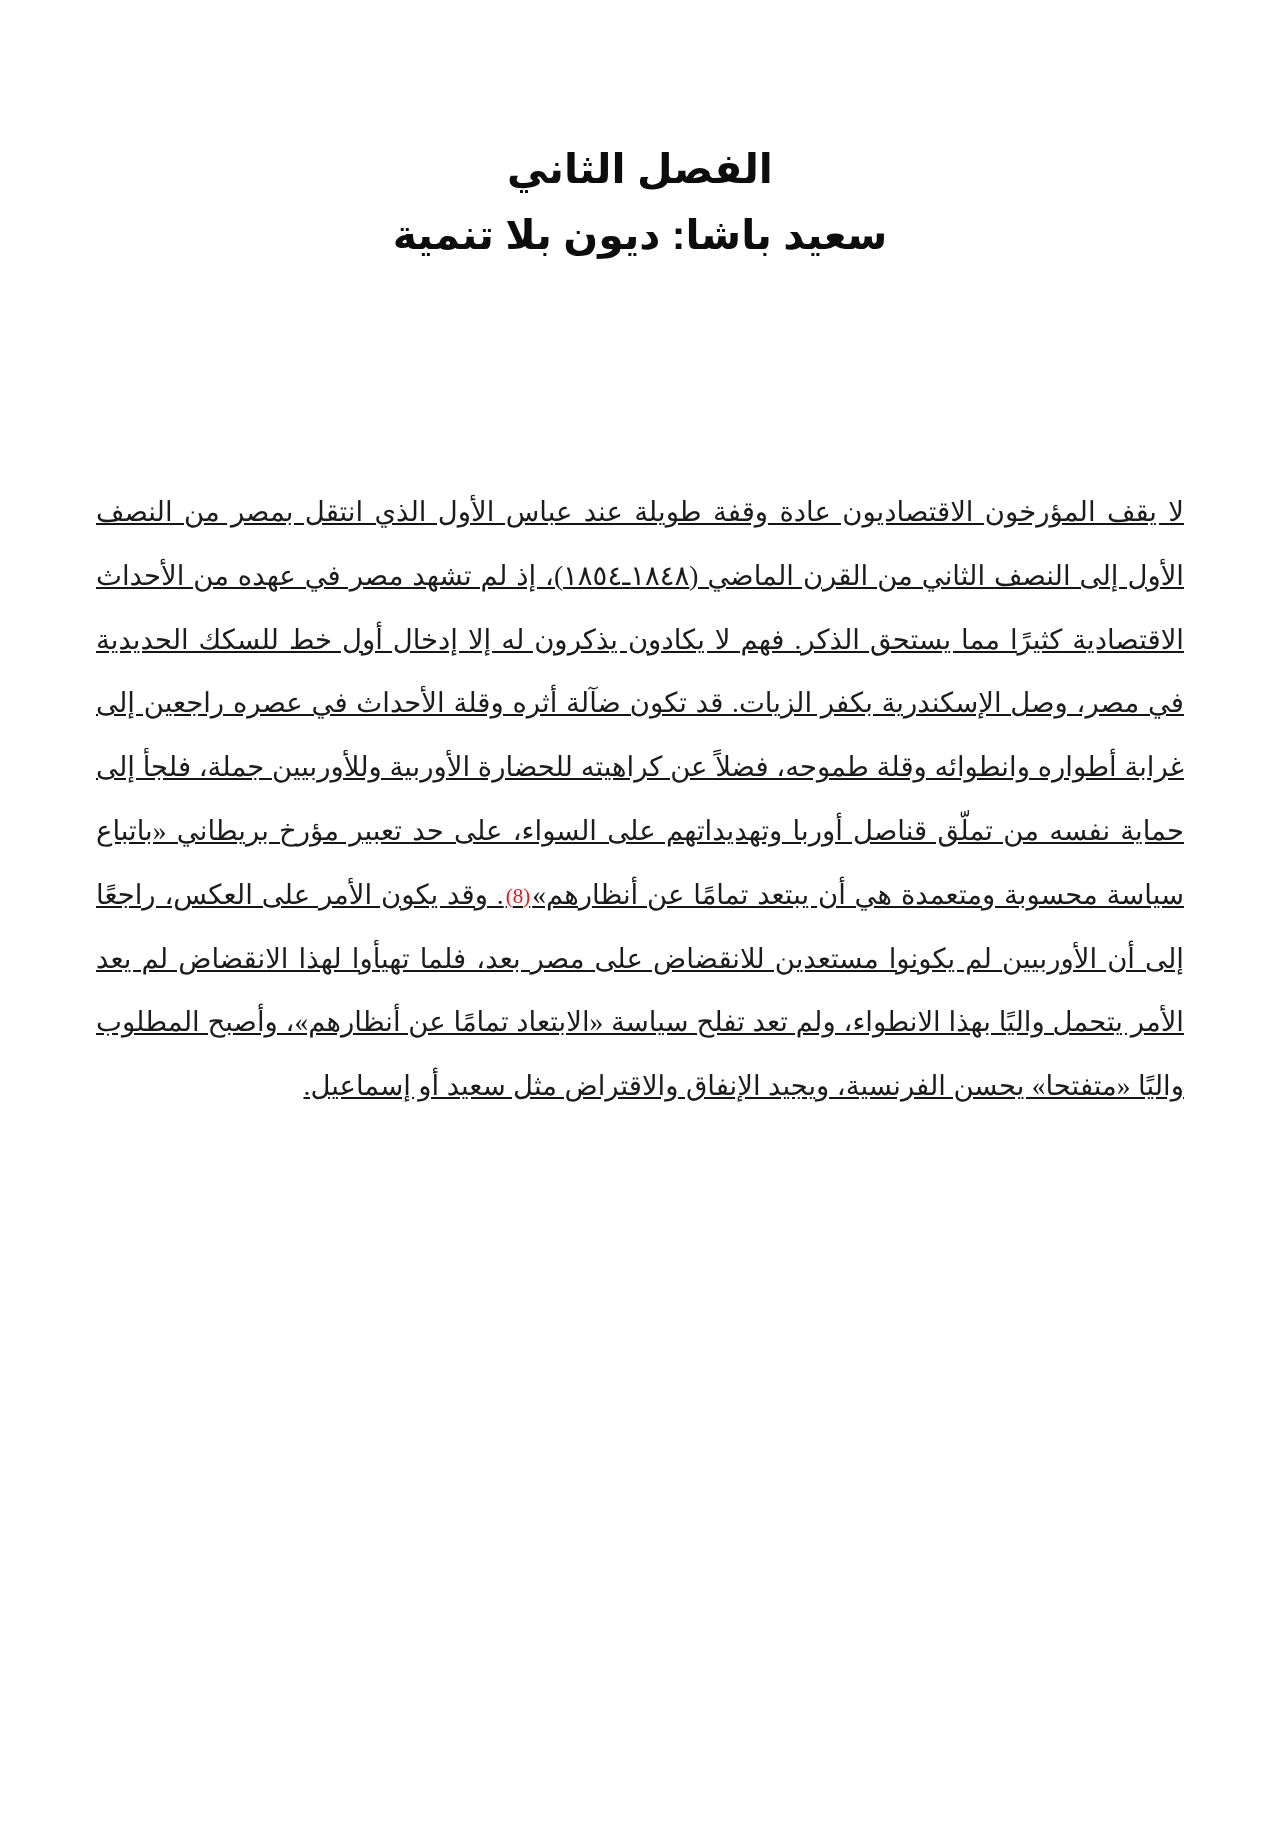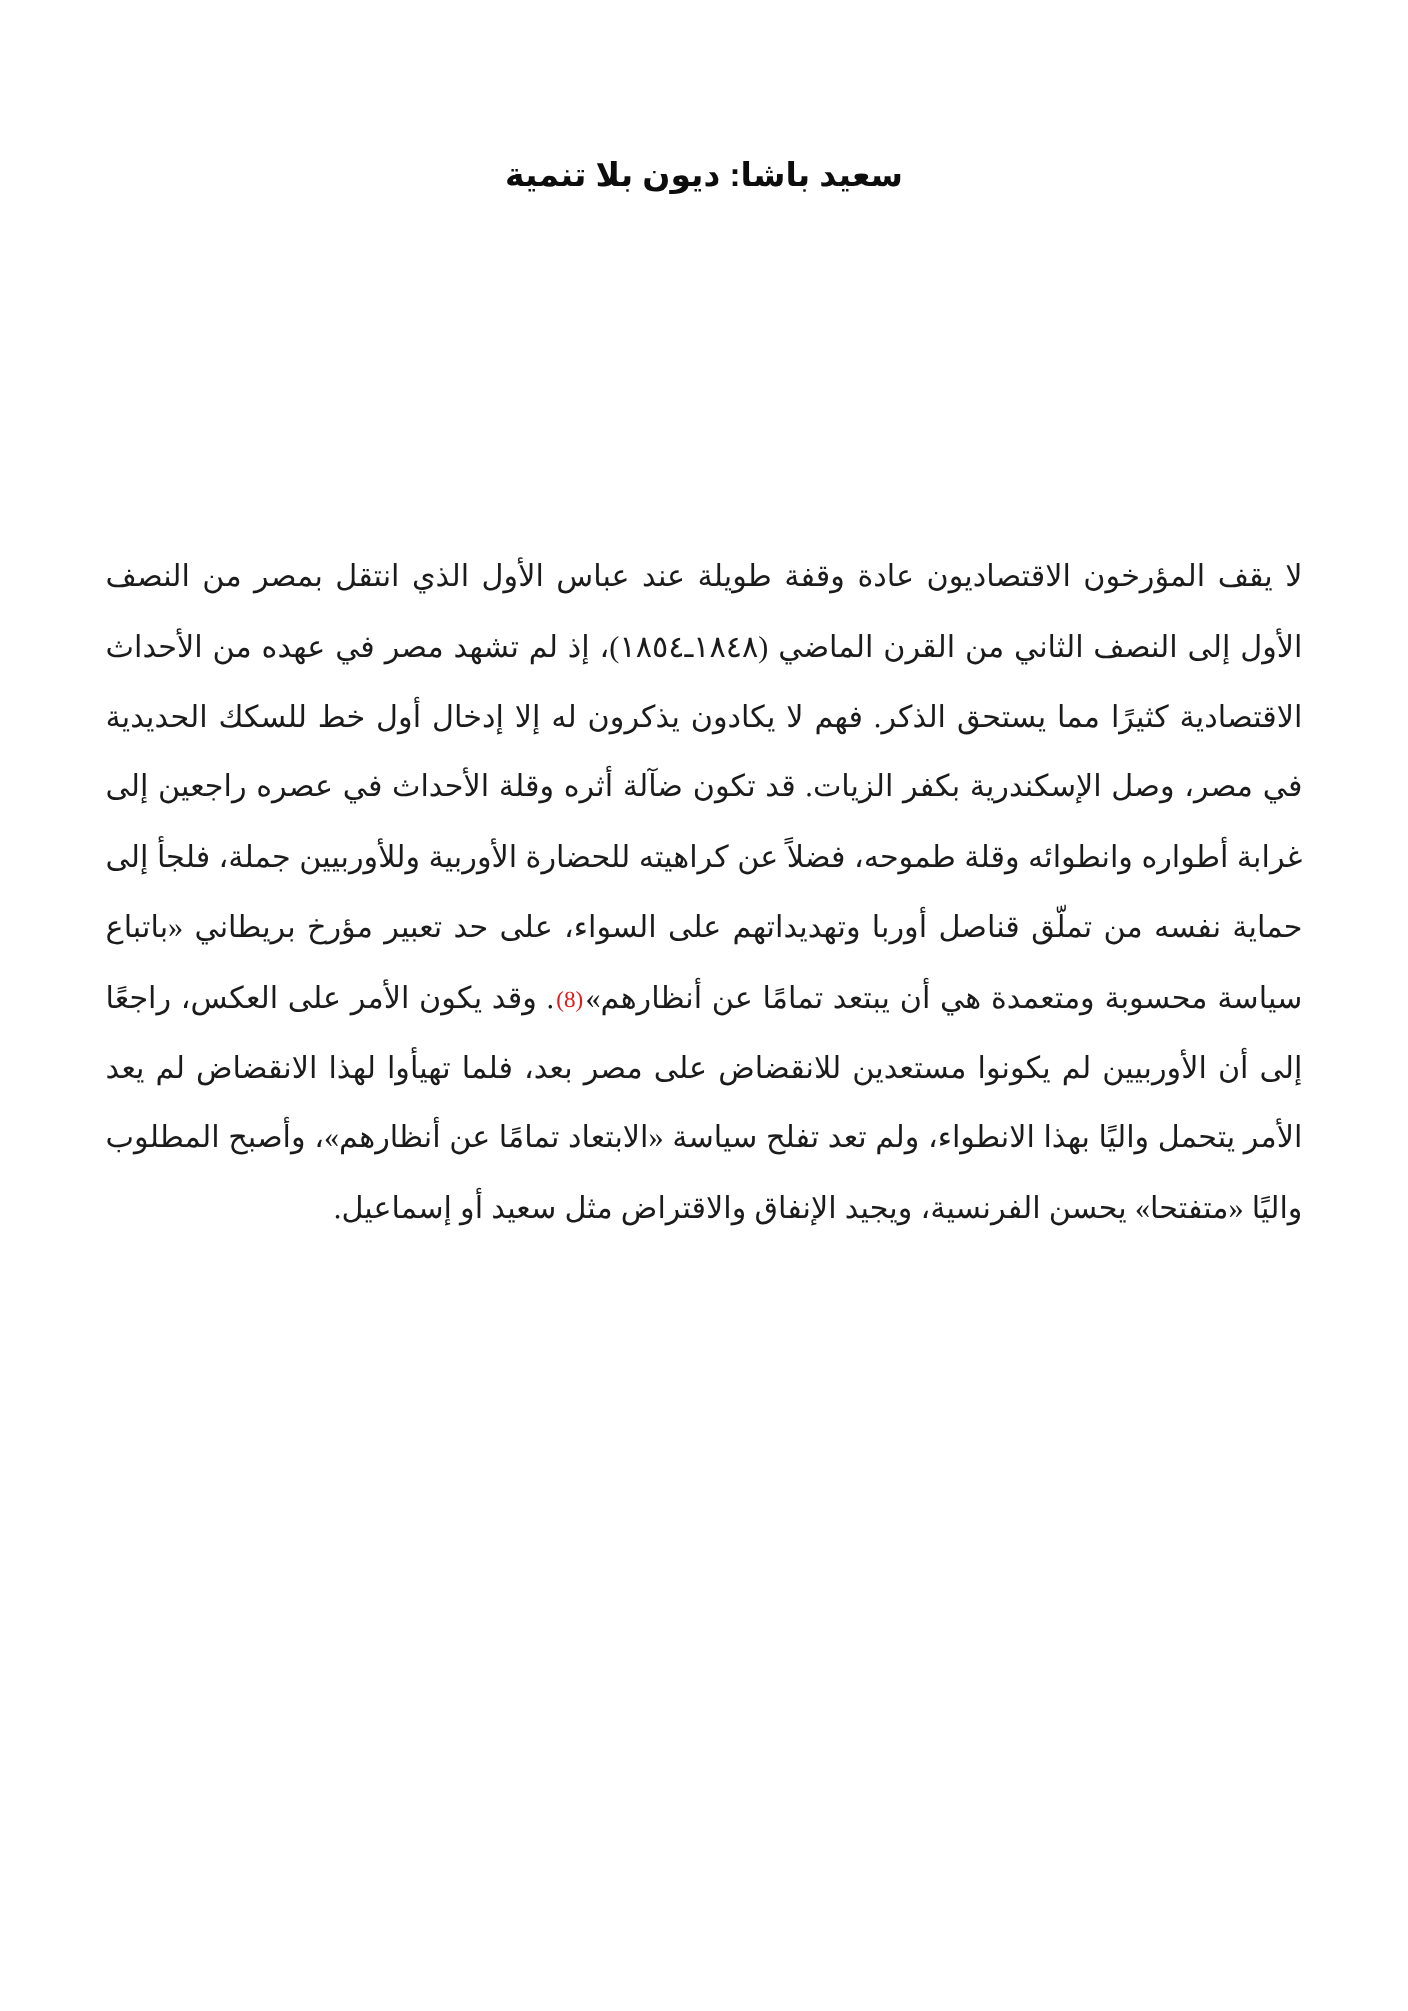--- a/index.html
+++ b/index.html
@@ -35,30 +35,31 @@
     direction: rtl;
   }
   .heading-line {
     font-family: "Liberation Sans", "DejaVu Sans", sans-serif;
     font-weight: bold;
     color: #0d0d0d;
     letter-spacing: 0;
     line-height: 1.62;
   }
   .heading-line.l1 { font-size: 41px; }
-  .heading-line.l2 { font-size: 30px; }
+  .heading-line.l2 { font-size: 41px; }
   .heading-line.l3 { font-size: 41px; }
 
   
   .body-wrap {
     position: absolute;
-    top: 492px;
+    top: 480px;
     right: 96px;
     left: 96px;
     direction: rtl;
+    text-decoration: underline;
   }
   .para {
     font-family: "Liberation Serif", "DejaVu Serif", serif;
     font-size: 27.5px;
     line-height: 2.32;
     text-align: justify;
     text-justify: inter-word;
     color: #1b1b1b;
     margin: 0;
     text-indent: 0;
@@ -73,20 +74,21 @@
     vertical-align: 1px;
     padding: 0 2px;
   }
 </style>
 </head>
 <body>
 
 <div class="page">
 
   <div class="heading">
+    <div class="heading-line l1">الفصل الثاني</div>
     <div class="heading-line l2">سعيد باشا: ديون بلا تنمية</div>
   </div>
 
   <div class="body-wrap">
     <p class="para"><span>لا يقف المؤرخون الاقتصاديون عادة وقفة طويلة عند عباس الأول الذي انتقل بمصر من النصف الأول إلى النصف الثاني من القرن الماضي (١٨٤٨ـ١٨٥٤)، إذ لم تشهد مصر في عهده من الأحداث الاقتصادية كثيرًا مما يستحق الذكر. فهم لا يكادون يذكرون له إلا إدخال أول خط للسكك الحديدية في مصر، وصل الإسكندرية بكفر الزيات. قد تكون ضآلة أثره وقلة الأحداث في عصره راجعين إلى غرابة أطواره وانطوائه وقلة طموحه، فضلاً عن كراهيته للحضارة الأوربية وللأوربيين جملة، فلجأ إلى حماية نفسه من تملّق قناصل أوربا وتهديداتهم على السواء، على حد تعبير مؤرخ بريطاني «باتباع سياسة محسوبة ومتعمدة هي أن يبتعد تمامًا عن أنظارهم»</span><span class="fn-ref">(8)</span><span>. وقد يكون الأمر على العكس، راجعًا إلى أن الأوربيين لم يكونوا مستعدين للانقضاض على مصر بعد، فلما تهيأوا لهذا الانقضاض لم يعد الأمر يتحمل واليًا بهذا الانطواء، ولم تعد تفلح سياسة «الابتعاد تمامًا عن أنظارهم»، وأصبح المطلوب واليًا «متفتحا» يحسن الفرنسية، ويجيد الإنفاق والاقتراض مثل سعيد أو إسماعيل.</span></p>
   </div>
 
 </div>
 
 </body></html>

